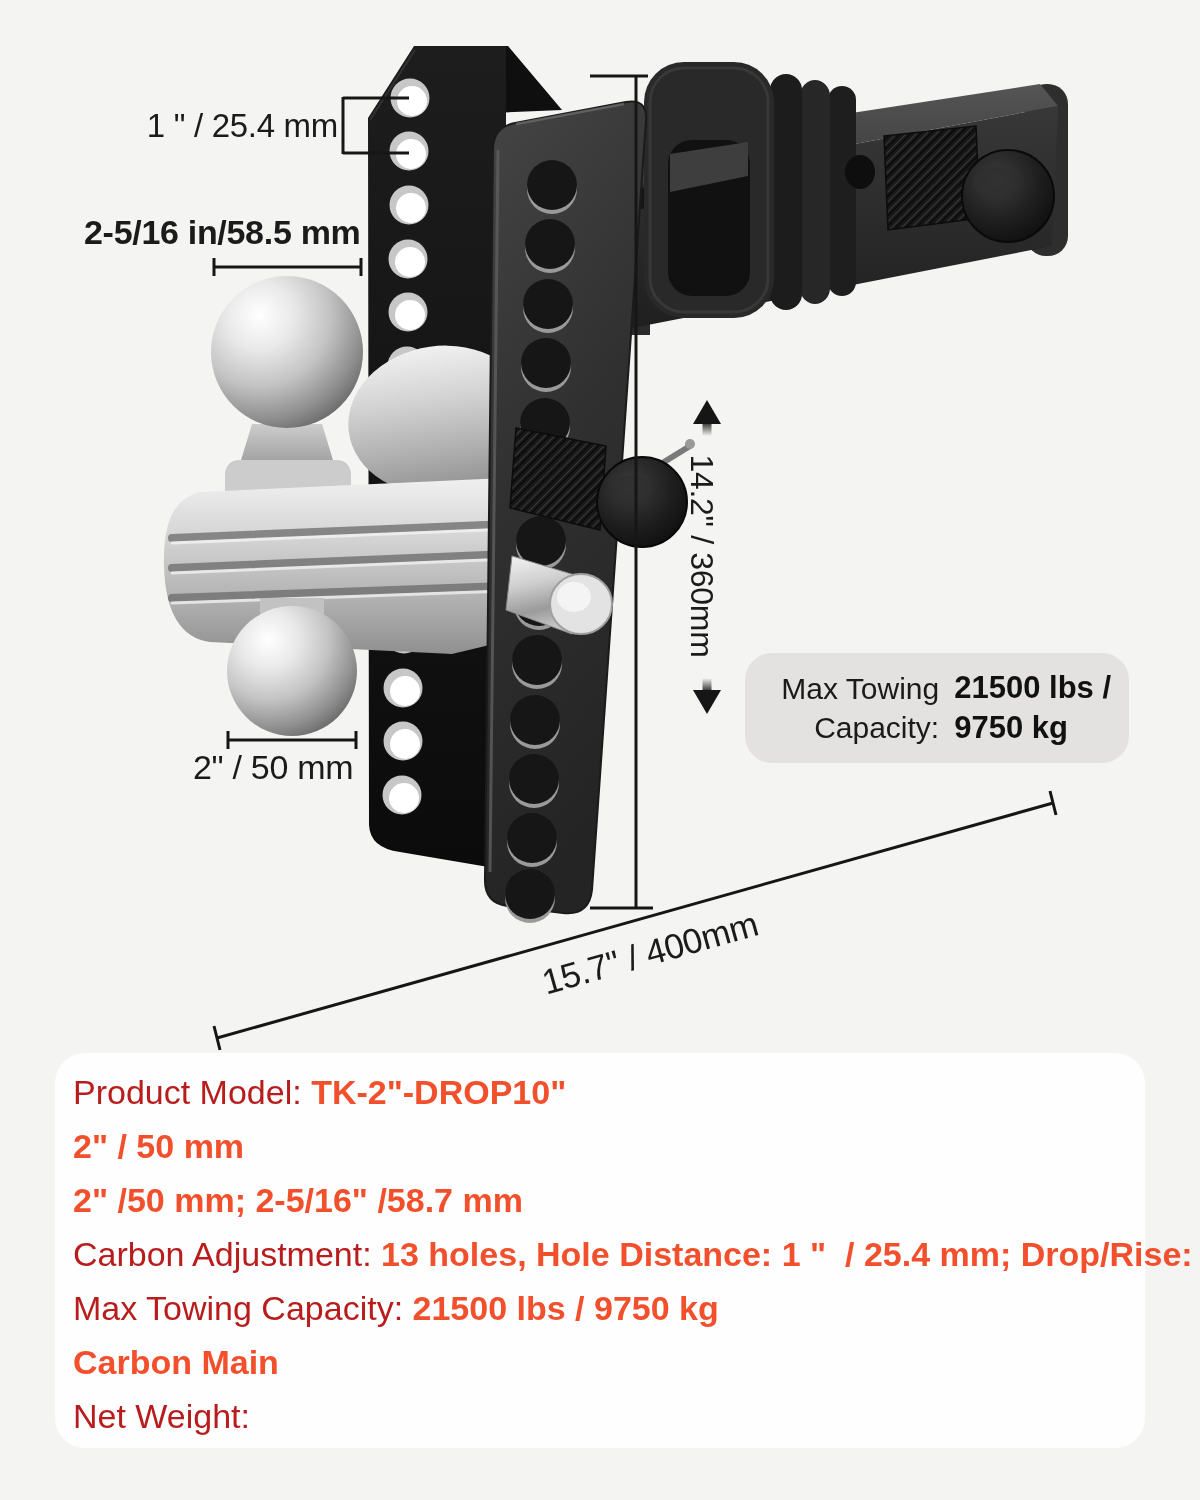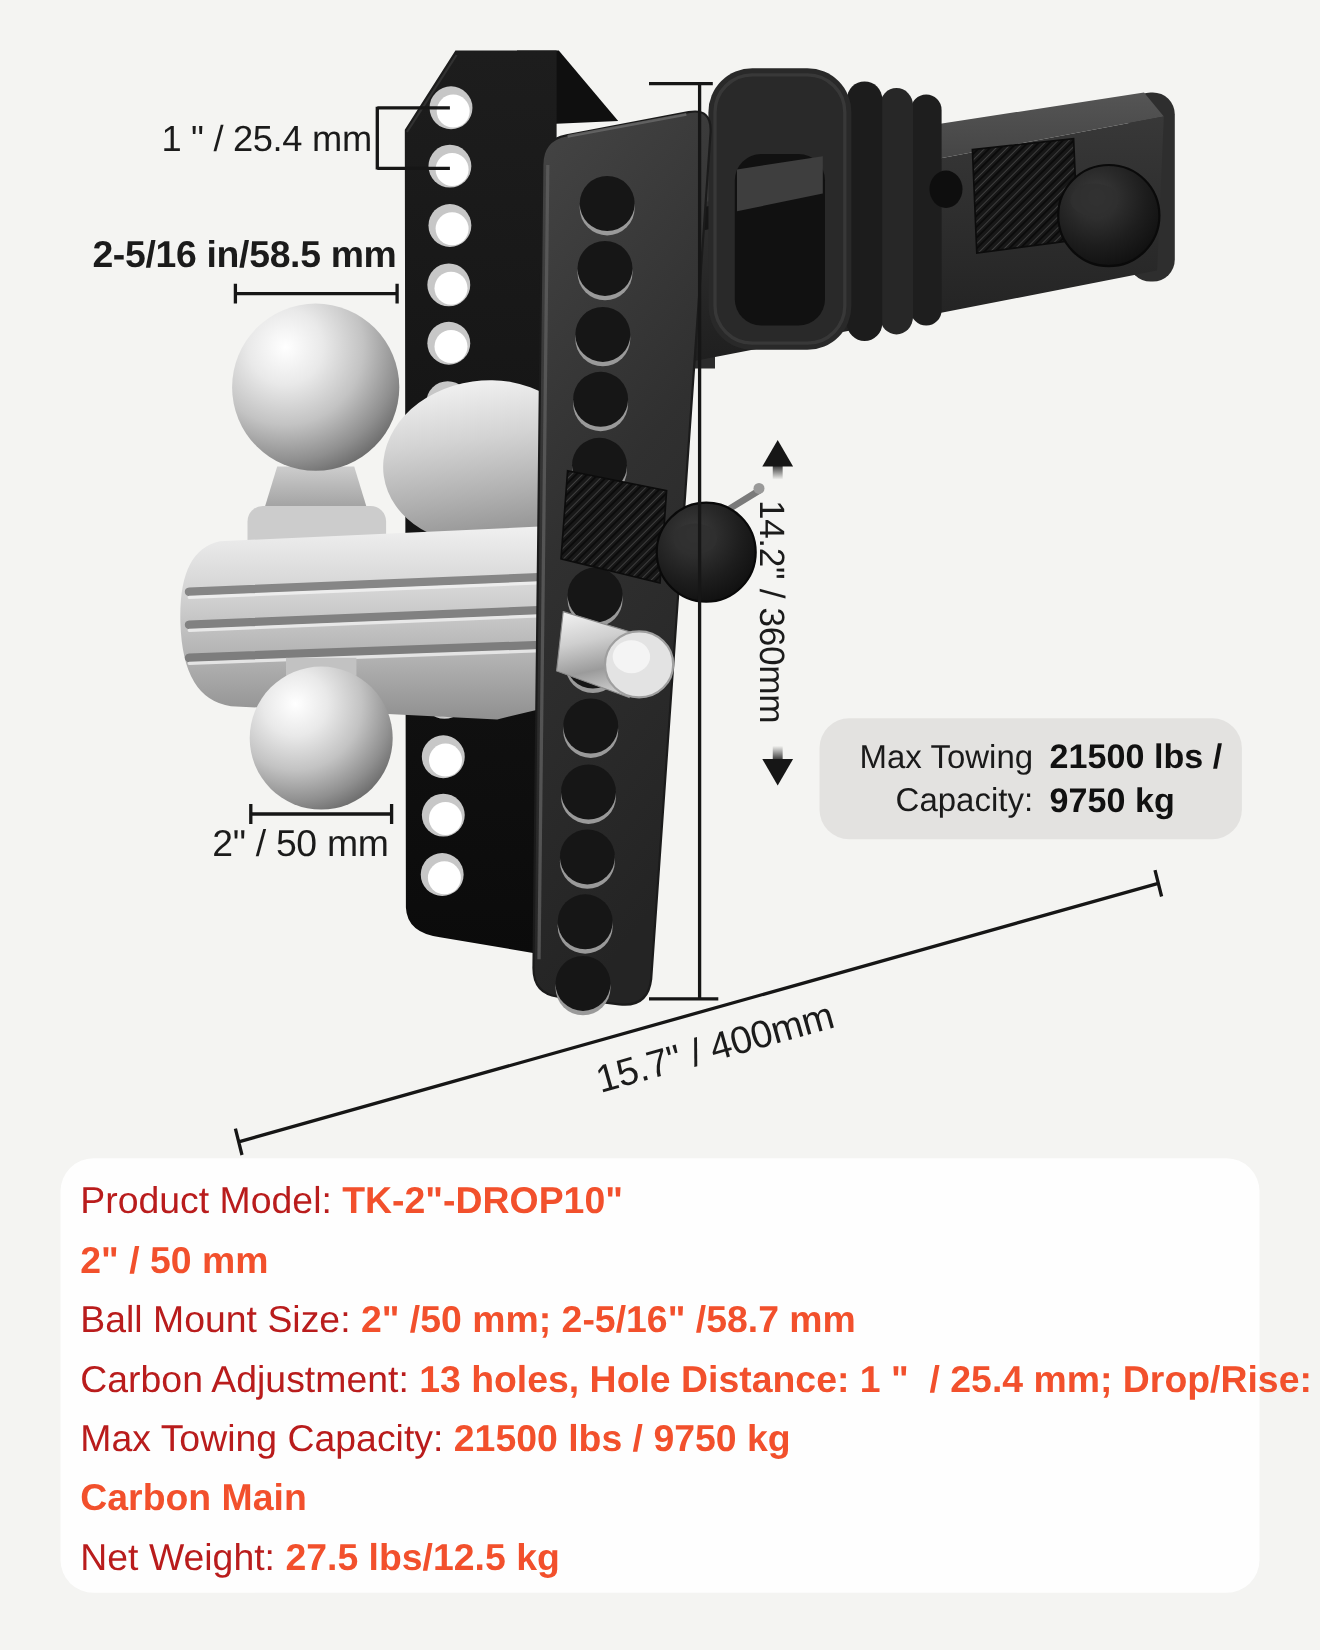--- a/index.html
+++ b/index.html
@@ -263,29 +263,29 @@
   </div>
 
   <div class="spec-panel">
     <div class="spec-row">
       <span class="spec-label">Product Model: </span><span class="spec-value">TK-2"-DROP10"</span>
     </div>
     <div class="spec-row">
       <span class="spec-value">2" / 50 mm</span>
     </div>
     <div class="spec-row">
-      <span class="spec-label">Ball Mount Size: </span><span class="spec-value">2" /50 mm; 2-5/16" /58.7 mm</span>
+      <span class="spec-value">2" /50 mm; 2-5/16" /58.7 mm</span>
     </div>
     <div class="spec-row">
       <span class="spec-label">Carbon Adjustment: </span><span class="spec-value">13 holes, Hole Distance: 1 "  / 25.4 mm; Drop/Rise: 10"</span>
     </div>
     <div class="spec-row">
       <span class="spec-label">Max Towing Capacity: </span><span class="spec-value">21500 lbs / 9750 kg</span>
     </div>
     <div class="spec-row">
       <span class="spec-value">Carbon Main</span>
     </div>
     <div class="spec-row">
-      <span class="spec-label">Net Weight: </span><span class="spec-value">27.5 lbs/12.5 kg</span>
+      <span class="spec-label">Net Weight: </span>
     </div>
   </div>
 
 </div>
 
 </body></html>

